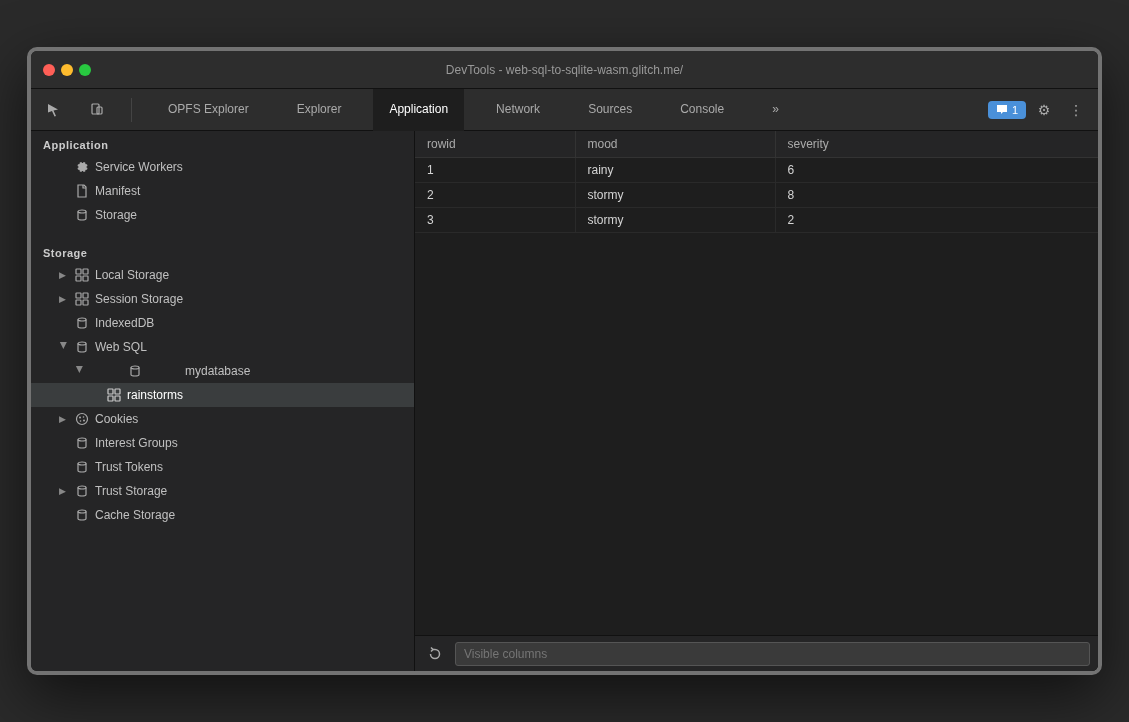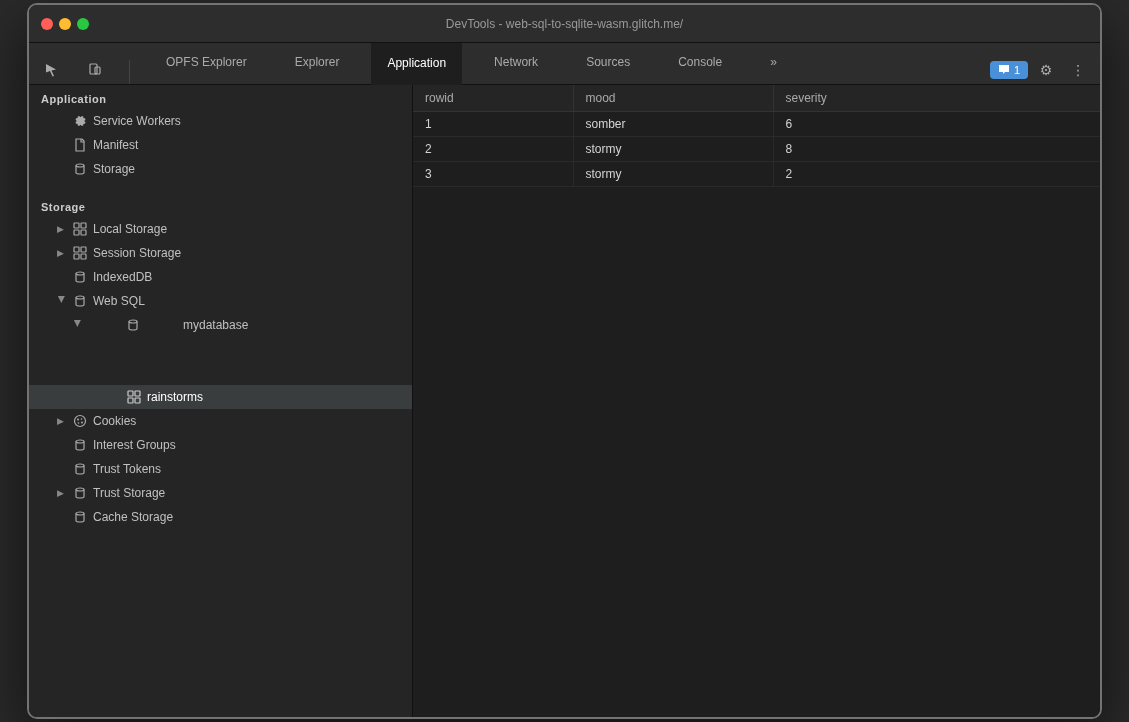--- a/index.html
+++ b/index.html
@@ -10,28 +10,28 @@
       color: #d4d4d4;
       width: 1129px;
       height: 722px;
       display: flex;
       flex-direction: column;
       align-items: center;
       justify-content: center;
     }
     .window {
       width: 1075px;
-      height: 716px;
+      height: 628px;
       background: #1e1e1e;
       border-radius: 10px;
       overflow: hidden;
       display: flex;
       flex-direction: column;
       box-shadow: 0 20px 60px rgba(0,0,0,0.6);
-      border: 2px solid #737373;
+      border: 4px solid #737373;
     }
     
     .titlebar {
       background: #2d2d2d;
       height: 38px;
       display: flex;
       align-items: center;
       padding: 0 12px;
       position: relative;
       flex-shrink: 0;
@@ -55,21 +55,21 @@
       left: 50%;
       transform: translateX(-50%);
       color: #999;
       font-size: 12px;
     }
     
     .toolbar {
       background: #2d2d2d;
       height: 42px;
       display: flex;
-      align-items: flex-end;
+      align-items: center;
       padding: 0 8px;
       gap: 16px;
       flex-shrink: 0;
       border-bottom: 1px solid #111;
     }
     .toolbar-icon-btn {
       width: 28px;
       height: 28px;
       border-radius: 4px;
       border: none;
@@ -161,21 +161,21 @@
       width: 10px;
       display: inline-flex;
       align-items: center;
       color: #888;
       font-size: 9px;
     }
     .sidebar-item .arrow.open { transform: rotate(90deg); }
     
     .indent-1 { padding-left: 28px; }
     .indent-2 { padding-left: 44px; gap: 43px; }
-    .indent-3 { padding-left: 82px; margin-top: 48px; }
+    .indent-3 { padding-left: 60px; }
     
     .content {
       flex: 1;
       display: flex;
       flex-direction: column;
       background: #1e1e1e;
       overflow: hidden;
     }
     .table-container {
       flex: 1;
@@ -466,32 +466,41 @@
           <thead>
             <tr>
               <th class="col-rowid">rowid</th>
               <th class="col-mood">mood</th>
               <th class="col-severity">severity</th>
             </tr>
           </thead>
           <tbody id="table-body">
           <tr>
                 <td>1</td>
-                <td>somber</td>
+                <td>rainy</td>
                 <td>6</td>
               </tr>
               <tr>
                 <td>2</td>
                 <td>stormy</td>
                 <td>8</td>
               </tr>
               <tr>
                 <td>3</td>
                 <td>stormy</td>
                 <td>2</td>
               </tr>
             </tbody>
         </table>
       </div>
 
+      <div class="bottom-bar">
+        <button class="refresh-btn">
+          <svg width="14" height="14" viewBox="0 0 14 14" fill="none" stroke="#aaa" stroke-width="1.5">
+            <path d="M2.5 7a4.5 4.5 0 104.5-4.5H5"></path>
+            <path d="M3 4.5L5 2.5 3 0.5" stroke="#aaa" stroke-width="1.5" fill="none"></path>
+          </svg>
+        </button>
+        <input class="visible-columns-input" type="text" placeholder="Visible columns" style="">
+      </div>
     </div>
   </div>
 </div>
 
 </body></html>

